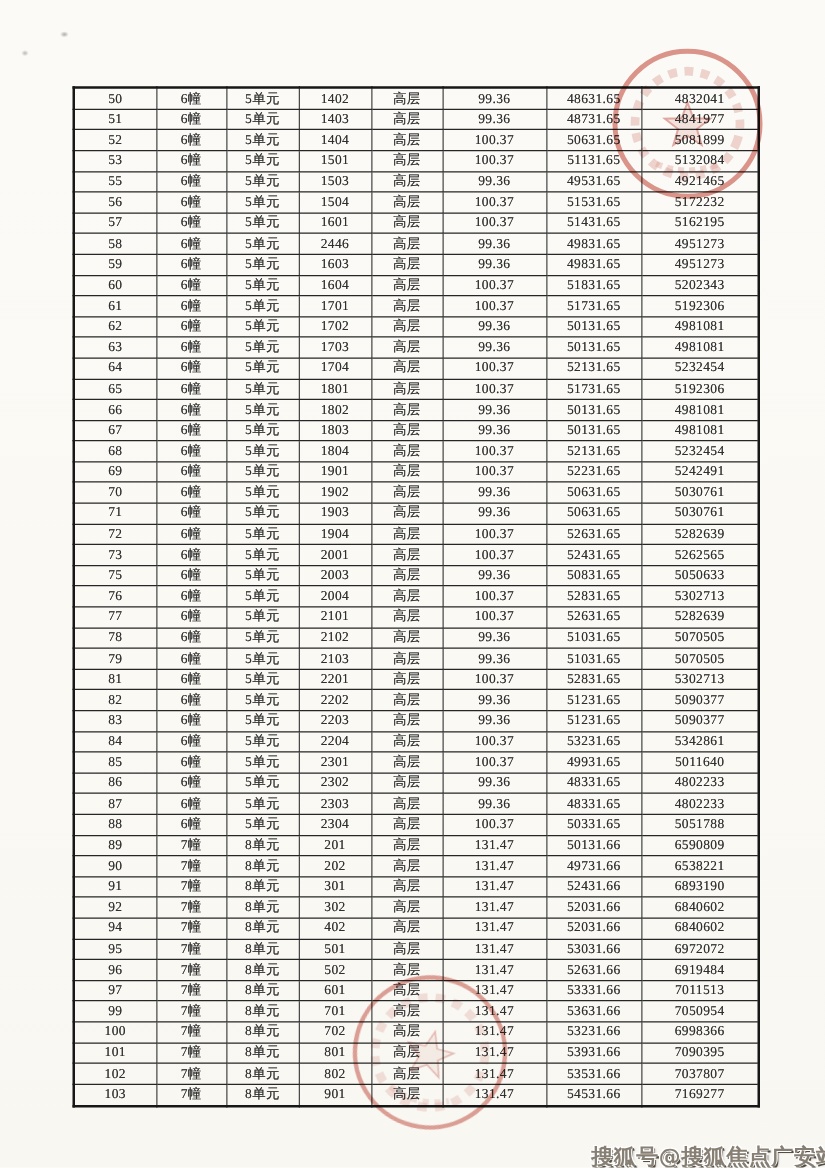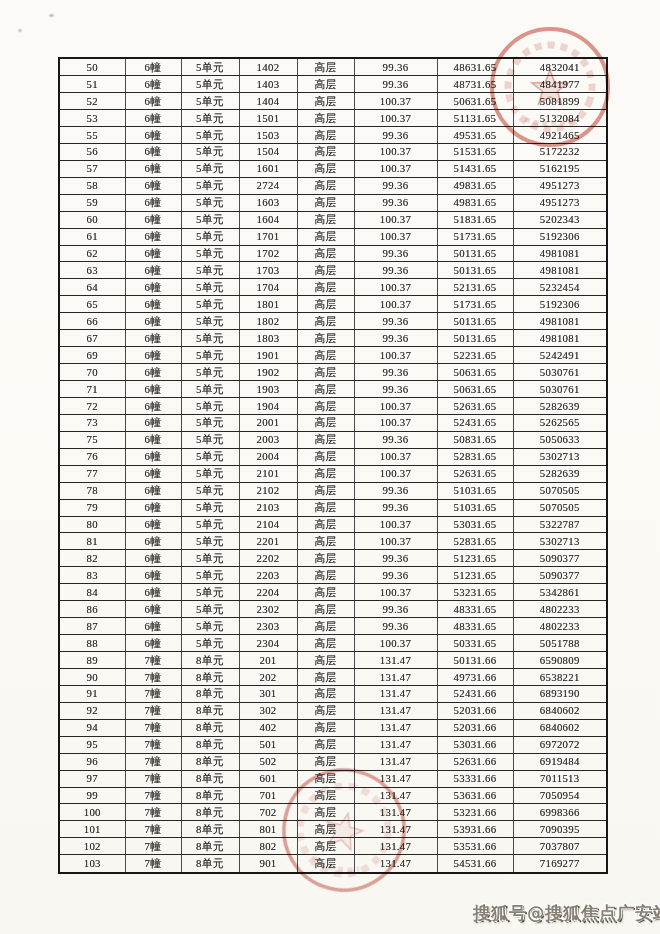--- a/index.html
+++ b/index.html
@@ -1,21 +1,21 @@
 <!DOCTYPE html>
 <html><head>
 <meta charset="utf-8">
 <style>
   html,body{margin:0;padding:0;}
   body{
     width:660px;height:934px;position:relative;overflow:hidden;
     background:#fbfaf6;
     font-family:"Liberation Serif","DejaVu Serif",serif;
   }
-  .page{position:absolute;inset:0;background:linear-gradient(180deg,#fbfaf6 0%,#faf9f4 60%,#f8f7f2 100%);}
+  .page{position:absolute;inset:0;background:linear-gradient(180deg,#fbfaf6 0%,#faf9f4 60%,#f8f7f2 100%);margin-top:12px;}
   
   .tbl-wrap{position:absolute;left:58px;top:57px;width:548px;height:817px;}
   table.price{
     border-collapse:collapse;table-layout:fixed;width:548px;height:817px;
     font-size:10.8px;color:#303030;line-height:1;
   }
   table.price td{
     border-left:1px solid #4a4a4a;
     border-right:1px solid #4a4a4a;
     border-top:1.7px solid #262626;
@@ -135,21 +135,21 @@
             <td>1601</td>
             <td>高层</td>
             <td>100.37</td>
             <td>51431.65</td>
             <td>5162195</td>
           </tr>
           <tr>
             <td>58</td>
             <td>6幢</td>
             <td>5单元</td>
-            <td>2724</td>
+            <td>2446</td>
             <td>高层</td>
             <td>99.36</td>
             <td>49831.65</td>
             <td>4951273</td>
           </tr>
           <tr>
             <td>59</td>
             <td>6幢</td>
             <td>5单元</td>
             <td>1603</td>
@@ -232,20 +232,30 @@
             <td>67</td>
             <td>6幢</td>
             <td>5单元</td>
             <td>1803</td>
             <td>高层</td>
             <td>99.36</td>
             <td>50131.65</td>
             <td>4981081</td>
           </tr>
           <tr>
+            <td>68</td>
+            <td>6幢</td>
+            <td>5单元</td>
+            <td>1804</td>
+            <td>高层</td>
+            <td>100.37</td>
+            <td>52131.65</td>
+            <td>5232454</td>
+          </tr>
+          <tr>
             <td>69</td>
             <td>6幢</td>
             <td>5单元</td>
             <td>1901</td>
             <td>高层</td>
             <td>100.37</td>
             <td>52231.65</td>
             <td>5242491</td>
           </tr>
           <tr>
@@ -332,30 +342,20 @@
             <td>79</td>
             <td>6幢</td>
             <td>5单元</td>
             <td>2103</td>
             <td>高层</td>
             <td>99.36</td>
             <td>51031.65</td>
             <td>5070505</td>
           </tr>
           <tr>
-            <td>80</td>
-            <td>6幢</td>
-            <td>5单元</td>
-            <td>2104</td>
-            <td>高层</td>
-            <td>100.37</td>
-            <td>53031.65</td>
-            <td>5322787</td>
-          </tr>
-          <tr>
             <td>81</td>
             <td>6幢</td>
             <td>5单元</td>
             <td>2201</td>
             <td>高层</td>
             <td>100.37</td>
             <td>52831.65</td>
             <td>5302713</td>
           </tr>
           <tr>
@@ -380,20 +380,30 @@
           </tr>
           <tr>
             <td>84</td>
             <td>6幢</td>
             <td>5单元</td>
             <td>2204</td>
             <td>高层</td>
             <td>100.37</td>
             <td>53231.65</td>
             <td>5342861</td>
+          </tr>
+          <tr>
+            <td>85</td>
+            <td>6幢</td>
+            <td>5单元</td>
+            <td>2301</td>
+            <td>高层</td>
+            <td>100.37</td>
+            <td>49931.65</td>
+            <td>5011640</td>
           </tr>
           <tr>
             <td>86</td>
             <td>6幢</td>
             <td>5单元</td>
             <td>2302</td>
             <td>高层</td>
             <td>99.36</td>
             <td>48331.65</td>
             <td>4802233</td>

